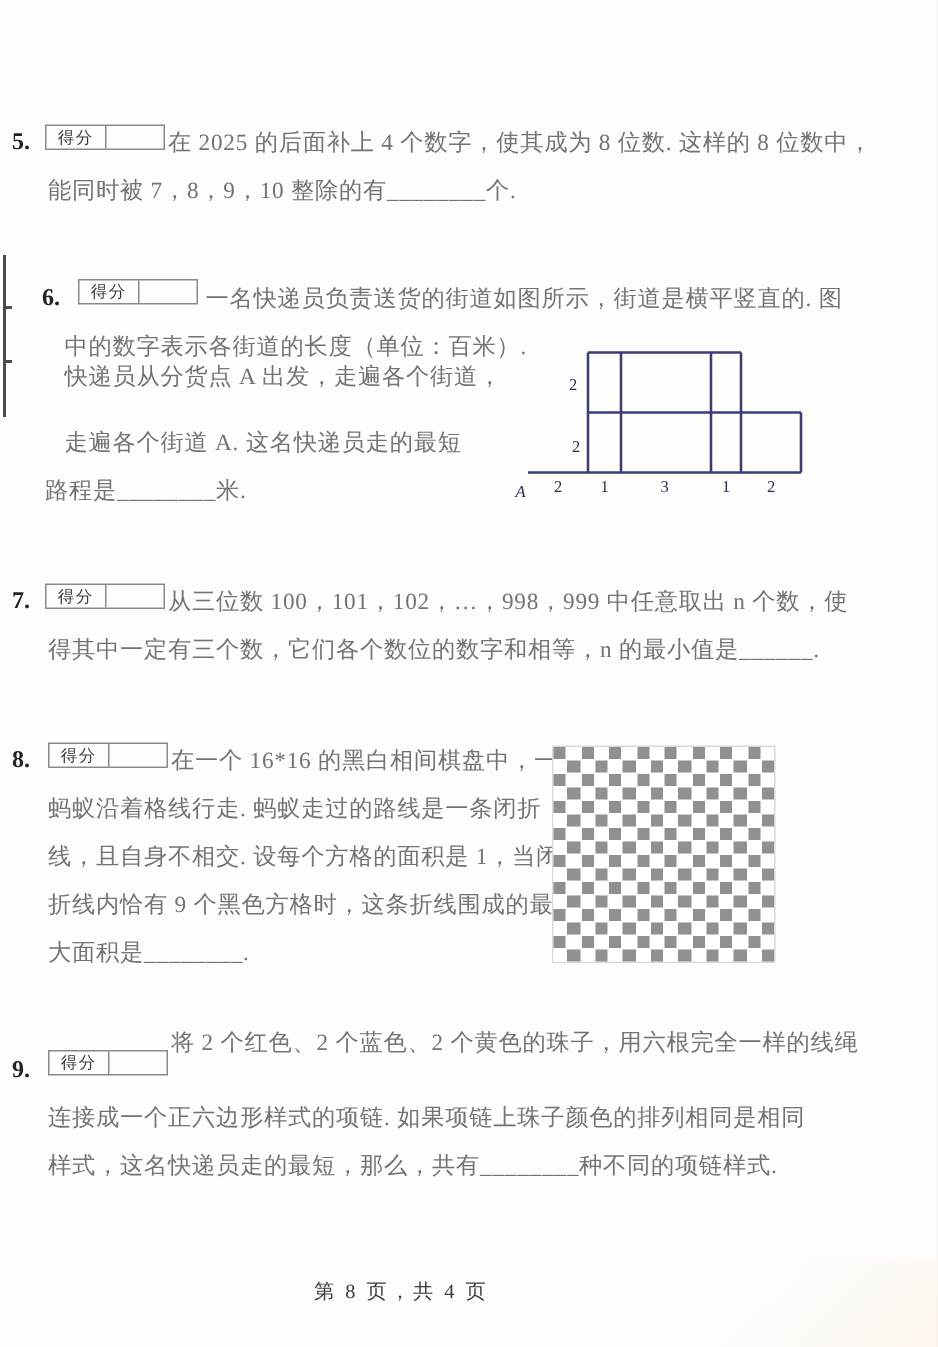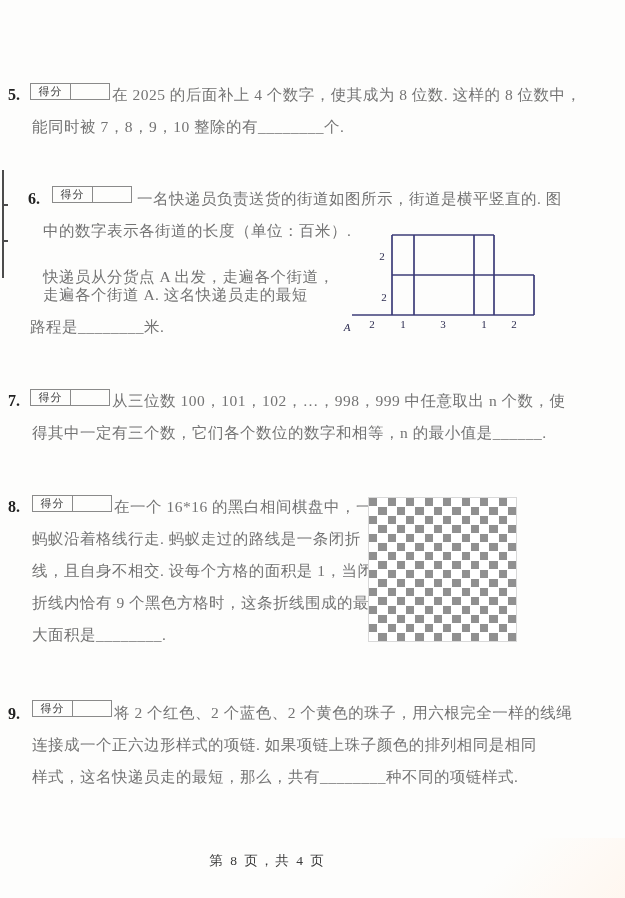--- a/index.html
+++ b/index.html
@@ -108,21 +108,21 @@
   <div class="txt" style="left:112px;top:85px;">在 2025 的后面补上 4 个数字，使其成为 8 位数. 这样的 8 位数中，</div>
   <div class="txt" style="left:32px;top:117px;">能同时被 7，8，9，10 整除的有________个.</div>
 
   <div class="pnum" style="left:28px;top:190px;">6.</div>
   <div class="score-box" style="left:52px;top:186px;">
     <span class="sb-label">得分</span>
     <span class="sb-blank"></span>
   </div>
   <div class="txt" style="left:43px;top:221px;">中的数字表示各街道的长度（单位：百米）.</div>
   <div class="txt" style="left:137px;top:189px;">一名快递员负责送货的街道如图所示，街道是横平竖直的. 图</div>
-  <div class="txt" style="left:43px;top:267px;">快递员从分货点 A 出发，走遍各个街道，</div>
+  <div class="txt" style="left:43px;top:241px;">快递员从分货点 A 出发，走遍各个街道，</div>
   <div class="txt" style="left:43px;top:285px;">走遍各个街道 A. 这名快递员走的最短</div>
   <div class="txt" style="left:30px;top:317px;">路程是________米.</div>
 
   <svg class="figure-svg" style="left:340px;top:222px;" width="210" height="114" viewBox="0 0 210 114">
     <g stroke="#3c3c78" stroke-width="1.7" fill="none">
 
       <line x1="12" y1="93" x2="194" y2="93"></line>
 
       <line x1="52" y1="53" x2="194" y2="53"></line>
 
@@ -421,20 +421,20 @@
       <div class="cell" style="background: rgb(144, 144, 144);"></div>
       <div class="cell" style="background: rgb(255, 255, 255);"></div>
       <div class="cell" style="background: rgb(144, 144, 144);"></div>
     </div>
 
   <div class="pnum" style="left:8px;top:705px;">9.</div>
   <div class="score-box" style="left:32px;top:700px;">
     <span class="sb-label">得分</span>
     <span class="sb-blank"></span>
   </div>
-  <div class="txt" style="left:114px;top:703px;">将 2 个红色、2 个蓝色、2 个黄色的珠子，用六根完全一样的线绳</div>
+  <div class="txt" style="left:114px;top:685px;">将 2 个红色、2 个蓝色、2 个黄色的珠子，用六根完全一样的线绳</div>
   <div class="txt" style="left:32px;top:735px;">连接成一个正六边形样式的项链. 如果项链上珠子颜色的排列相同是相同</div>
   <div class="txt" style="left:32px;top:767px;">样式，这名快递员走的最短，那么，共有________种不同的项链样式.</div>
 
   <div class="footer">第 8 页，共 4 页</div>
 
   <div class="corner-tint"></div>
 </div>
 
 </body></html>

